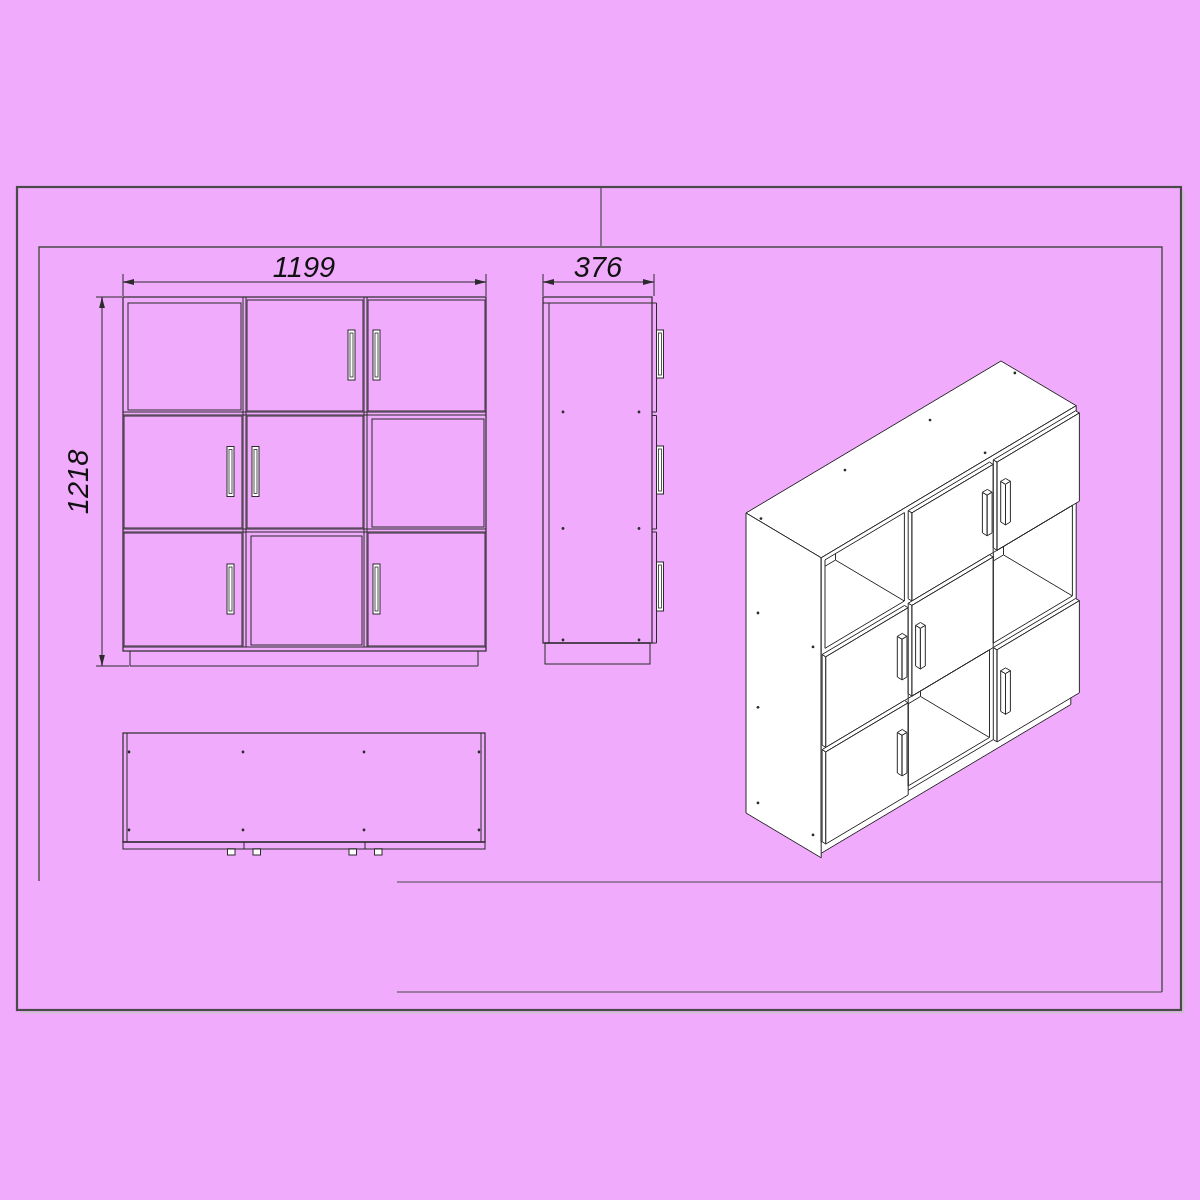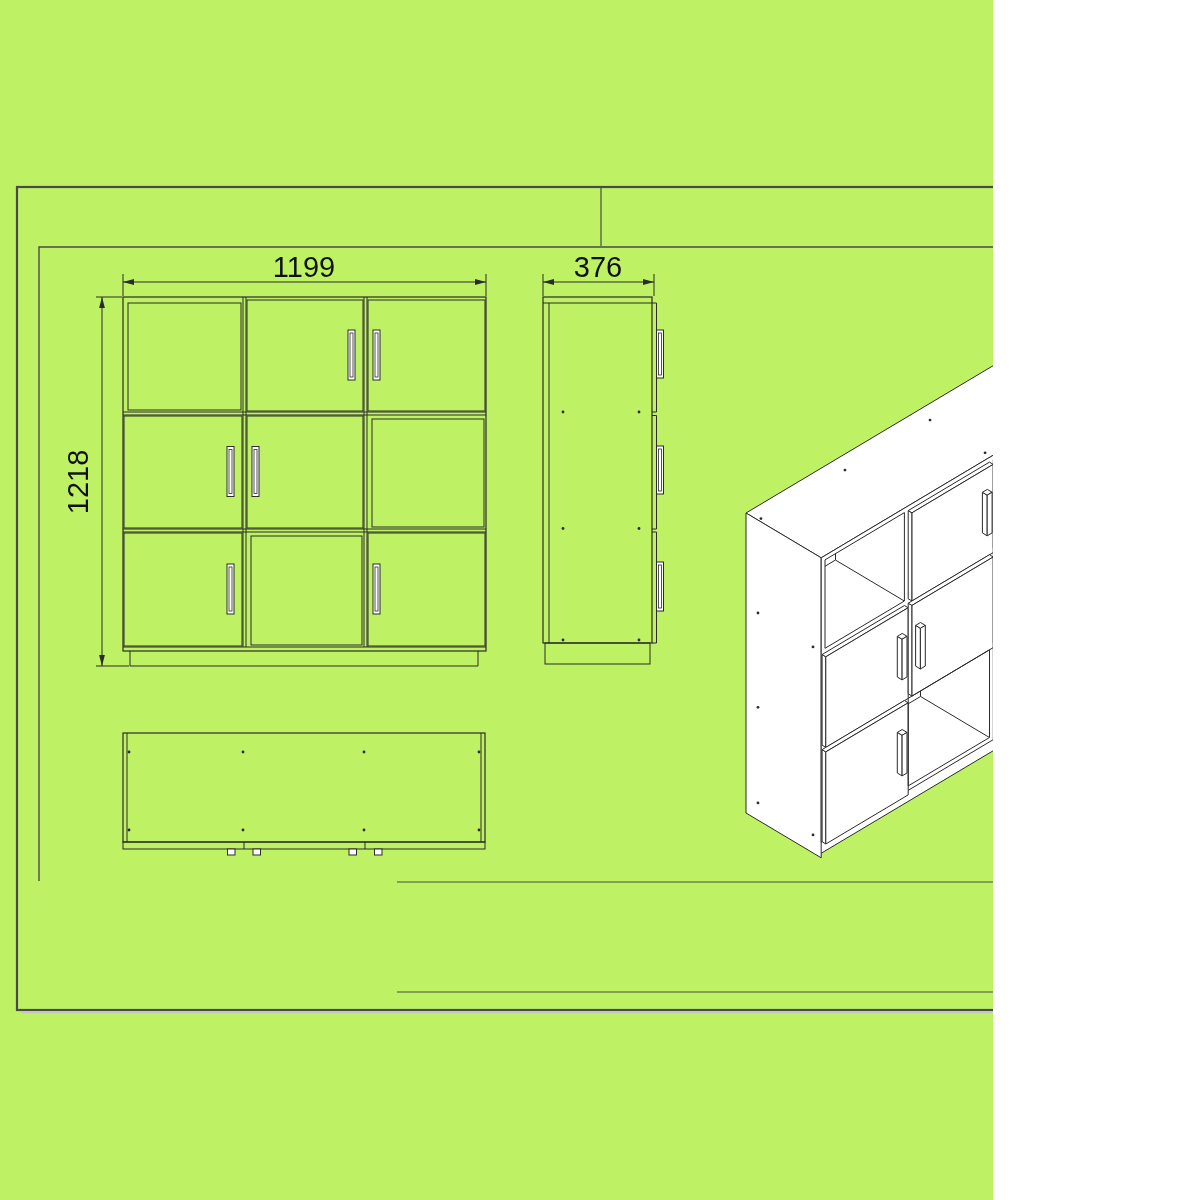--- a/index.html
+++ b/index.html
@@ -1,17 +1,17 @@
 <!DOCTYPE html>
 <html><head>
 <meta charset="utf-8">
 <style>
   html,body{margin:0;padding:0;background:#ffffff;}
-  .sheet{position:relative;width:993px;height:1200px;background:#bef264;overflow:hidden;
-         font-family:"Liberation Sans", sans-serif;}
+  .sheet{position:relative;width:1200px;height:1200px;background:#f0abfc;overflow:hidden;
+         font-family:"Liberation Sans", sans-serif;font-style:italic;}
   svg{position:absolute;left:0;top:0;}
   text{font-family:"Liberation Sans", sans-serif;fill:#111111;}
   .dim-label{font-size:29px;}
 </style>
 </head>
 <body>
 
 <div class="sheet">
   <svg width="1200" height="1200" viewBox="0 0 1200 1200">
     <defs>

